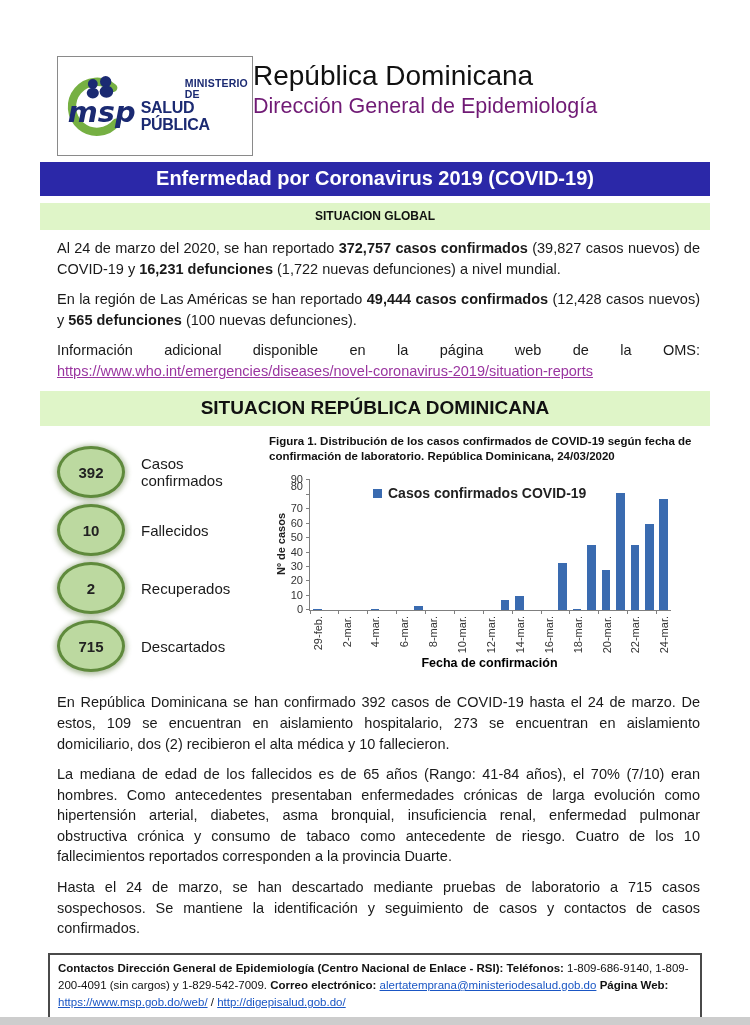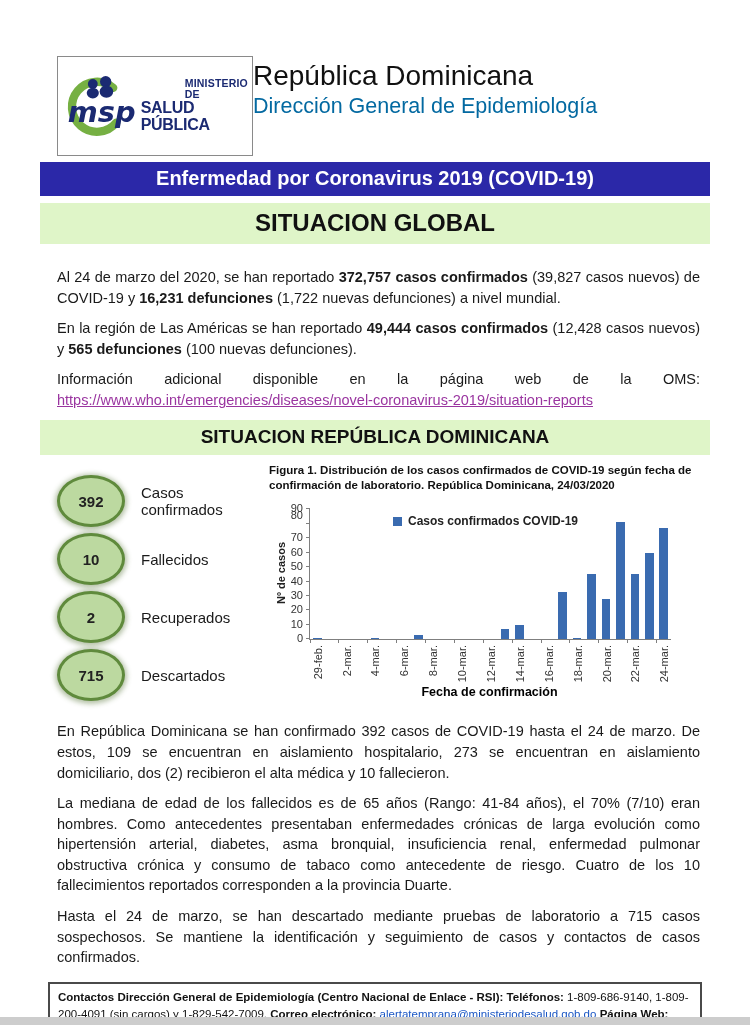--- a/index.html
+++ b/index.html
@@ -19,32 +19,32 @@
   .logo-box{
     width:196px;height:100px;border:1px solid #8a8a8a;background:#fff;
     display:flex;align-items:center;gap:4px;box-sizing:border-box;padding:4px 4px 4px 6px;
     margin-left:17px;flex:none;
   }
   .logo-text{line-height:1.05;color:#1B2A72;}
   .logo-text .lt1{font-size:10.5px;font-weight:bold;letter-spacing:0.2px;margin-left:44px;}
   .logo-text .lt2{font-size:16px;font-weight:bold;letter-spacing:-0.3px;}
   .title-block{flex:1;text-align:left;padding-top:4px;}
   .page-title{font-size:28px;color:#111;}
-  .page-subtitle{font-size:21.5px;color:#0369a1;margin-top:2px;}
+  .page-subtitle{font-size:21.5px;color:#701a75;margin-top:2px;}
   .meta-row{display:flex;align-items:baseline;justify-content:flex-start;margin-top:14px;padding-left:8px;}
   .bulletin{font-size:17px;font-weight:bold;color:var(--bulletin-blue,#1F1FB4);}
   .meta{font-size:13px;font-weight:bold;color:#111;margin-left:34px;}
   
   .banner-blue{
     background:var(--banner-blue,#2B28A8);color:#fff;font-weight:bold;font-size:20px;
     text-align:center;padding:5px 0 6px 0;margin-bottom:7px;
   }
   .banner-green{
-    background:var(--banner-green,#DFF5C8);color:#111;font-weight:bold;font-size:24px;
-    text-align:center;padding:6px 0 7px 0;margin-bottom:23px;
+    background:var(--banner-green,#DFF5C8);color:#111;font-weight:bold;font-size:12px;
+    text-align:center;padding:6px 0 7px 0;margin-bottom:8px;
   }
   .banner-rd{font-size:19px;margin-top:4px;margin-bottom:8px;}
   
   .para{
     font-size:14.5px;line-height:1.42;text-align:justify;
     margin:0 10px 10px 17px;color:#1a1a1a;
   }
   .lnk-blue{color:var(--link-blue,#1A56C4);text-decoration:underline;cursor:pointer;}
   .lnk-purple{color:var(--link-purple,#9A35A0);text-decoration:underline;cursor:pointer;}
   
@@ -69,21 +69,21 @@
     border-left:1.5px solid #7f7f7f;border-bottom:1.5px solid #7f7f7f;
   }
   .bar{position:absolute;bottom:0;background:var(--bar-blue,#3A6BB0);}
   .ytick{position:absolute;right:calc(100% + 7px);width:24px;text-align:right;font-size:11px;color:#333;line-height:13px;}
   .ymark{position:absolute;right:100%;width:4px;height:1px;background:#7f7f7f;}
   .xmark{position:absolute;top:100%;width:1px;height:4px;background:#7f7f7f;}
   .xlab{
     position:absolute;width:46px;text-align:right;font-size:11px;color:#333;white-space:nowrap;
     transform:rotate(-90deg);transform-origin:top left;line-height:12px;
   }
-  .legend{position:absolute;left:124px;top:17px;display:flex;align-items:center;font-size:12px;font-weight:bold;color:#222;}
+  .legend{position:absolute;left:104px;top:17px;display:flex;align-items:center;font-size:14px;font-weight:bold;color:#222;}
   .swatch{width:9px;height:9px;background:var(--bar-blue,#3A6BB0);margin-right:6px;flex:none;}
   .ylabel{
     position:absolute;left:-33px;top:70px;width:90px;text-align:center;
     font-size:11px;font-weight:bold;color:#222;transform:rotate(-90deg);
   }
   .xlabel{position:absolute;left:40px;top:188px;width:361px;text-align:center;font-size:12.5px;font-weight:bold;color:#000000;}
   
   .footer{
     border:2px solid #4a4a4a;margin:14px 8px 0 8px;padding:5px 8px 7px 8px;
     font-size:11.5px;line-height:1.5;text-align:left;color:#111;

